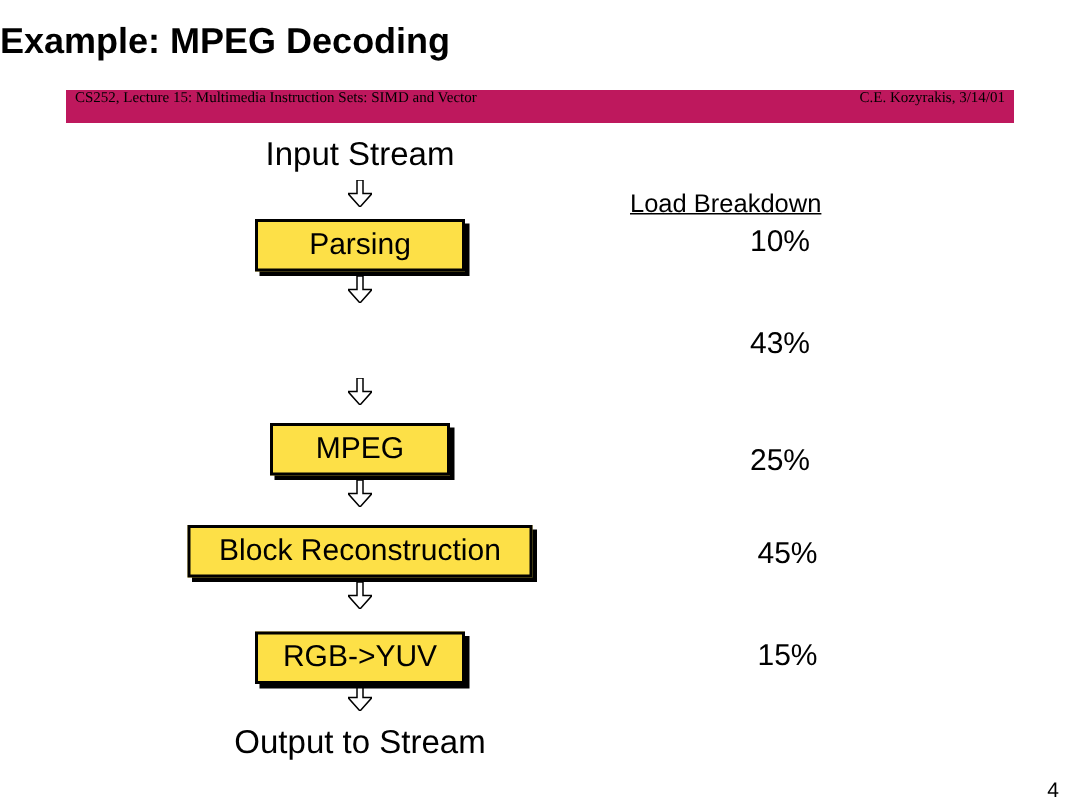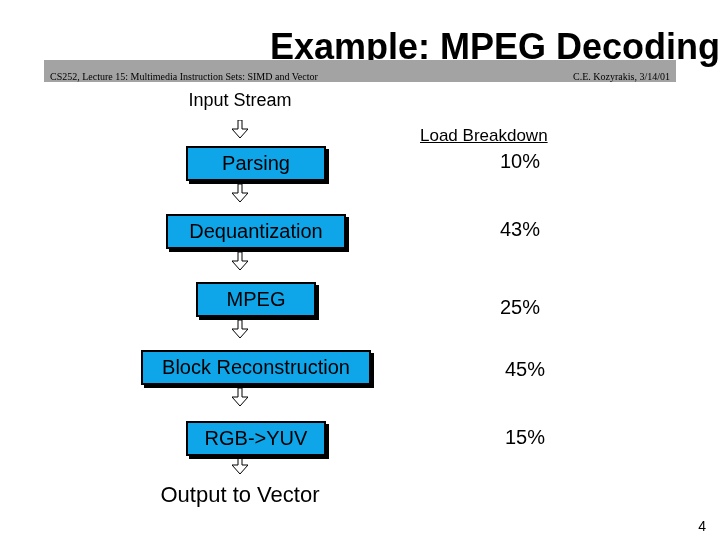--- a/index.html
+++ b/index.html
@@ -1,22 +1,22 @@
 <!DOCTYPE html>
 <html><head>
 <meta charset="utf-8">
 <style>
   * { box-sizing: border-box; margin: 0; padding: 0; }
   html, body { width: 720px; height: 540px; background: #fff; font-family: "Comic Sans MS", "Comic Sans", cursive, sans-serif; color: #000; }
   .slide { position: relative; width: 720px; height: 540px; }
-  .title { position: absolute; top: 14px; left: 0; width: 720px; text-align: right; font-size: 36px; font-weight: bold; margin-top: 12px; }
-  .bar { position: absolute; top: 60px; left: 44px; width: 632px; height: 22px; background: #a3a3a3; display: flex; align-items: flex-end; justify-content: space-between; padding: 0 6px; font-size: 10px; font-family: "Comic Sans MS", cursive; }
-  .input-stream { position: absolute; top: 90px; left: 130px; width: 220px; text-align: center; font-size: 18px; }
+  .title { position: absolute; top: 14px; left: 0; width: 720px; text-align: left; font-size: 24px; font-weight: bold; }
+  .bar { position: absolute; top: 60px; left: 44px; width: 632px; height: 22px; background: #be185d; display: flex; align-items: flex-start; justify-content: space-between; padding: 0 6px; font-size: 10px; font-family: "Comic Sans MS", cursive; }
+  .input-stream { position: absolute; top: 90px; left: 130px; width: 220px; text-align: center; font-size: 22px; }
   .load-heading { position: absolute; top: 126px; left: 420px; font-size: 17px; text-decoration: underline; }
-  .stage-box { position: absolute; border: 2px solid #000; background: #0ea5e9; text-align: center; font-size: 20px; padding: 4px 0; box-shadow: 3px 3px 0 #000; margin-left: 16px; }
+  .stage-box { position: absolute; border: 2px solid #000; background: #fde047; text-align: center; font-size: 20px; padding: 4px 0; box-shadow: 3px 3px 0 #000; }
   .pct { position: absolute; font-size: 20px; }
   .output { position: absolute; top: 482px; left: 130px; width: 220px; text-align: center; font-size: 22px; }
   .pagenum { position: absolute; bottom: 6px; right: 14px; font-size: 14px; font-family: Arial, sans-serif; }
   .arrow { position: absolute; left: 232px; width: 16px; height: 18px; }
   .arrow svg { width: 16px; height: 18px; display: block; }
 </style>
 </head>
 <body>
 
 <div class="slide">
@@ -59,28 +59,27 @@
     </div>
   <div class="arrow" style="top:456px">
       <svg viewBox="0 0 16 18">
         <path d="M6 0 H10 V9 H16 L8 18 L0 9 H6 Z" fill="#fff" stroke="#000" stroke-width="1"></path>
       </svg>
     </div>
 
   <div class="stage-box" style="top:146px; left:170px; width:140px">Parsing</div>
   <div class="pct" style="top:150px; left:500px">10%</div>
 
-  <div class="stage-box" style="top:214px; left:150px; width:180px">Dequantization</div>
   <div class="pct" style="top:218px; left:500px">43%</div>
 
   <div class="stage-box" style="top:282px; left:180px; width:120px">MPEG</div>
   <div class="pct" style="top:296px; left:500px">25%</div>
 
   <div class="stage-box" style="top:350px; left:125px; width:230px">Block Reconstruction</div>
   <div class="pct" style="top:358px; left:505px">45%</div>
 
   <div class="stage-box" style="top:421px; left:170px; width:140px">RGB-&gt;YUV</div>
   <div class="pct" style="top:426px; left:505px">15%</div>
 
-  <div class="output">Output to Vector</div>
+  <div class="output">Output to Stream</div>
 
   <div class="pagenum">4</div>
 </div>
 
 </body></html>

